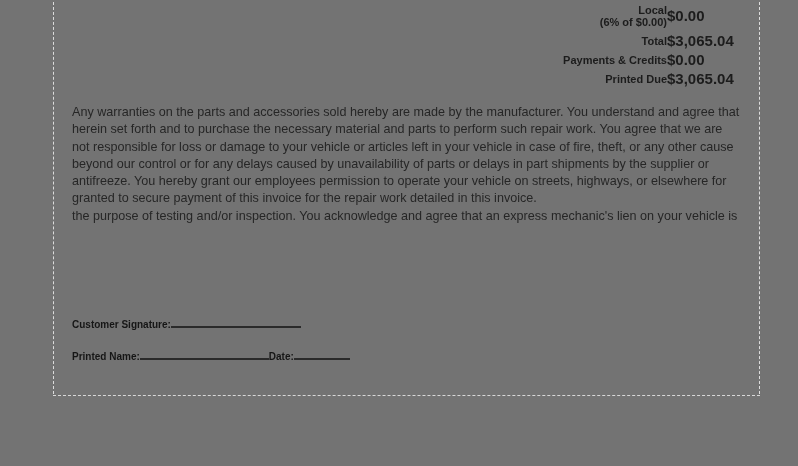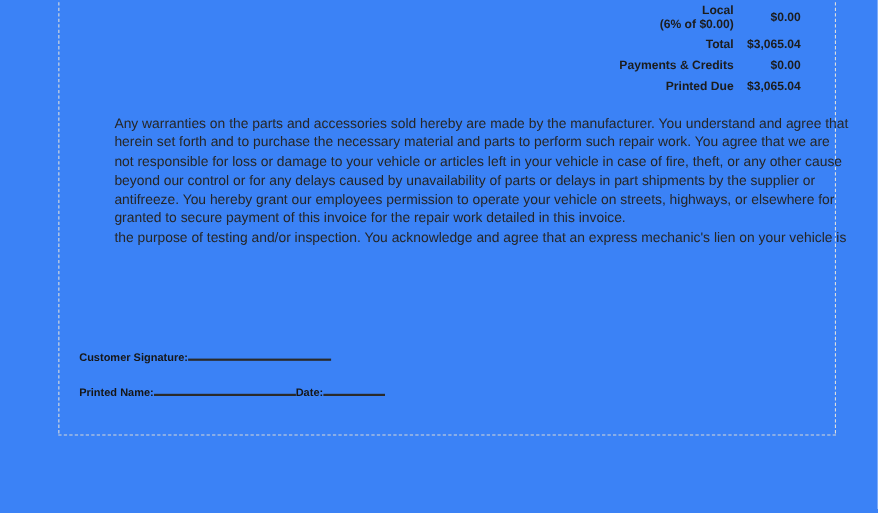--- a/index.html
+++ b/index.html
@@ -5,21 +5,21 @@
   html, body {
     margin: 0;
     padding: 0;
     background: #ffffff;
     font-family: "Liberation Sans", "DejaVu Sans", sans-serif;
   }
   .page {
     position: relative;
     width: 798px;
     height: 466px;
-    background: #3b82f6;
+    background: #737373;
     overflow: hidden;
     color: #1e1e1e;
   }
   
   .perf-left {
     position: absolute;
     left: 53px; top: 2px;
     height: 392px; width: 0;
     border-left: 1px dashed #dcdcdc;
   }
@@ -56,38 +56,36 @@
   .t-label {
     font-size: 11px;
     line-height: 12px;
     font-weight: bold;
     color: #1c1c1c;
     text-align: right;
     white-space: nowrap;
   }
   .t-value {
     width: 61px;
-    text-align: right;
-    font-size: 11px;
+    font-size: 15px;
     line-height: 12px;
     font-weight: bold;
     color: #1c1c1c;
     white-space: nowrap;
   }
 
   
   .terms {
     position: absolute;
     left: 72px;
     top: 104px;
     width: 690px;
     font-size: 12.6px;
     line-height: 17.3px;
     color: #262626;
-    margin-left: 32px;
   }
   .terms-line { white-space: nowrap; }
 
   
   .sig-row {
     position: absolute;
     left: 72px;
     font-size: 10px;
     font-weight: bold;
     color: #161616;

